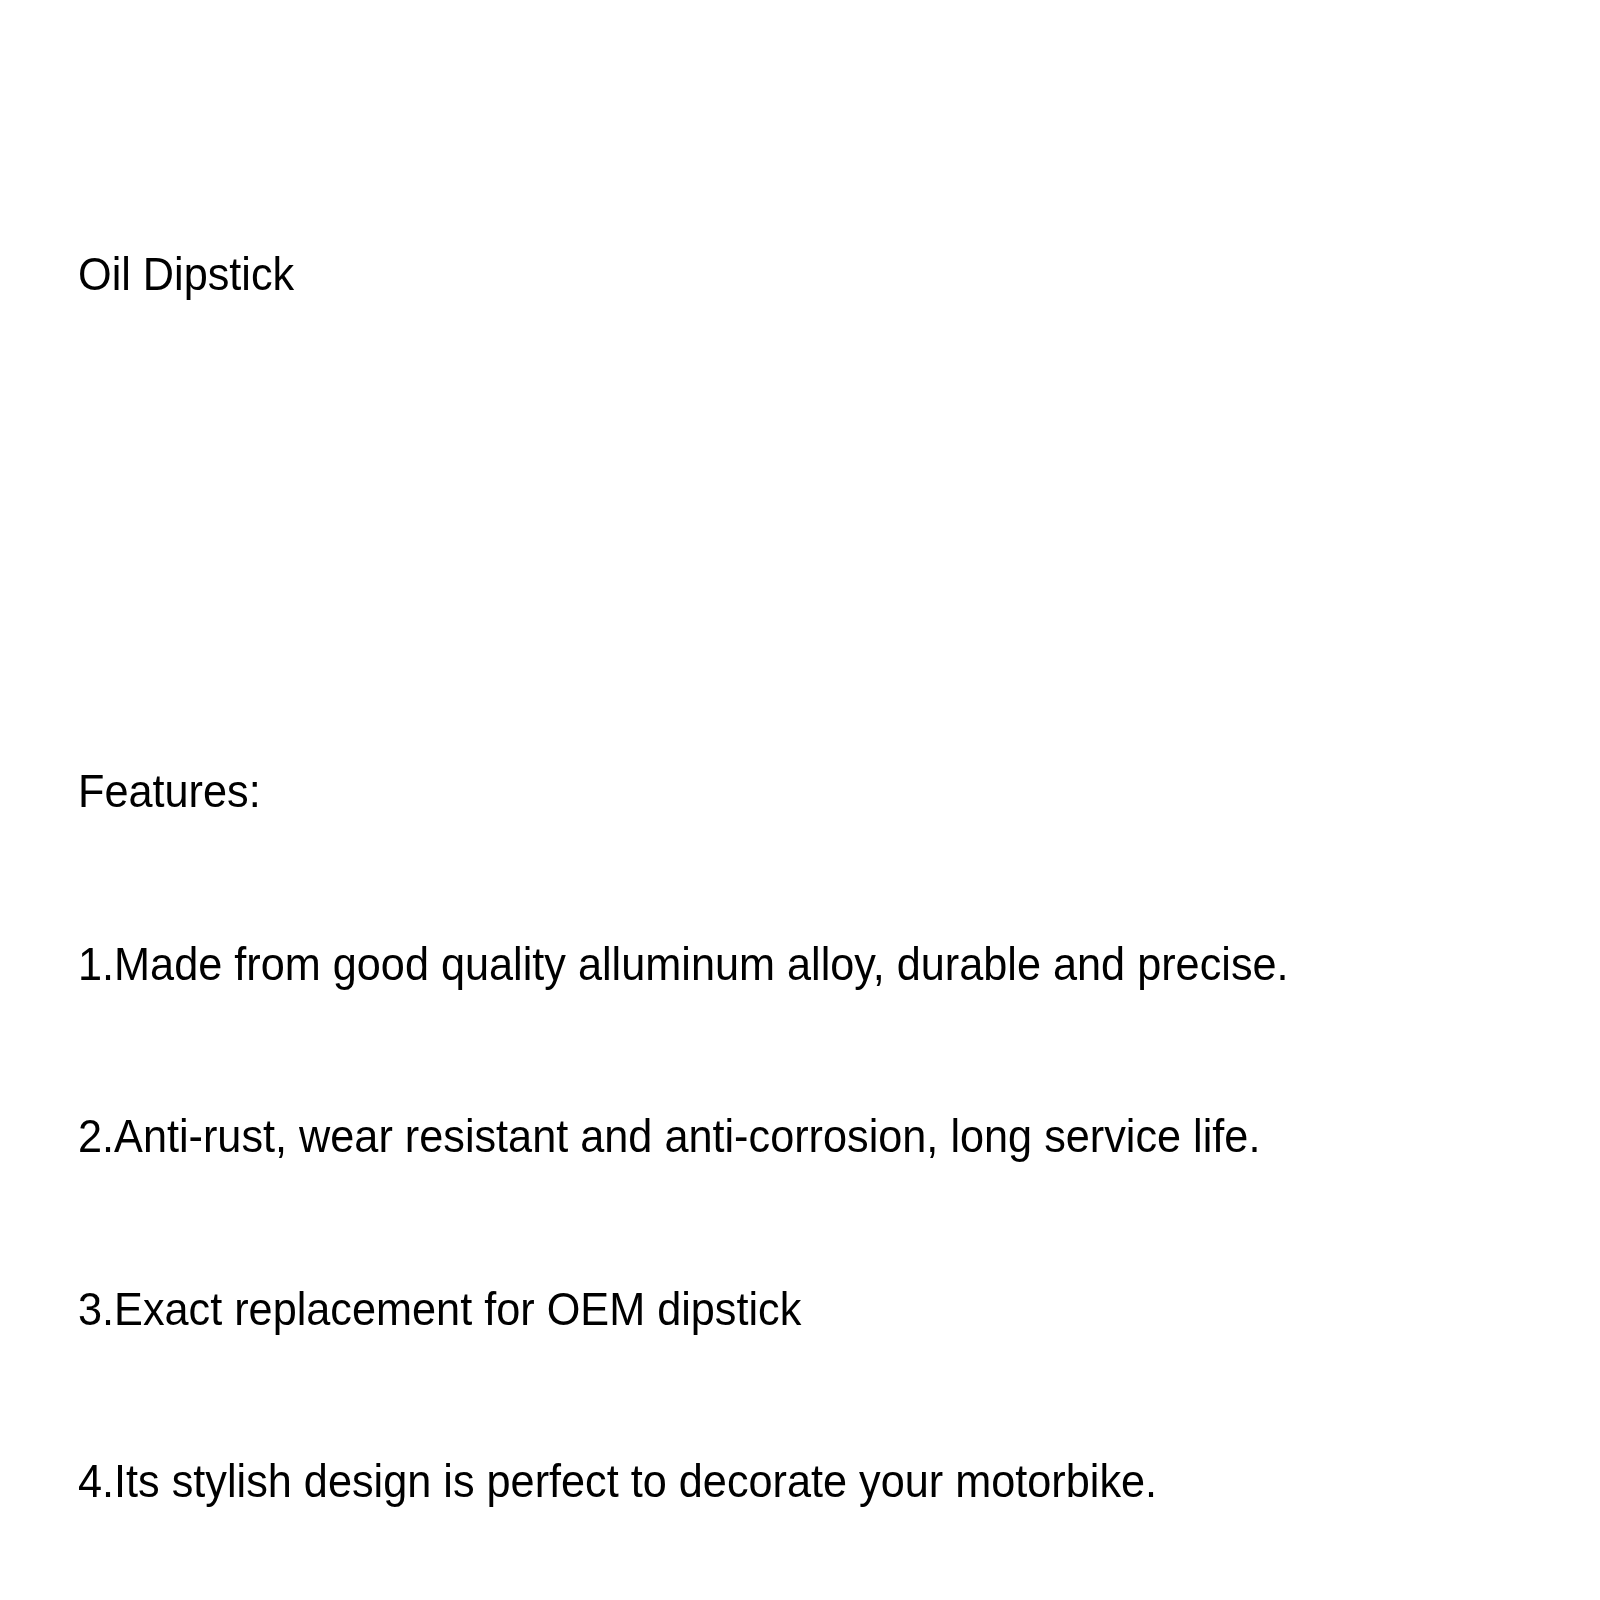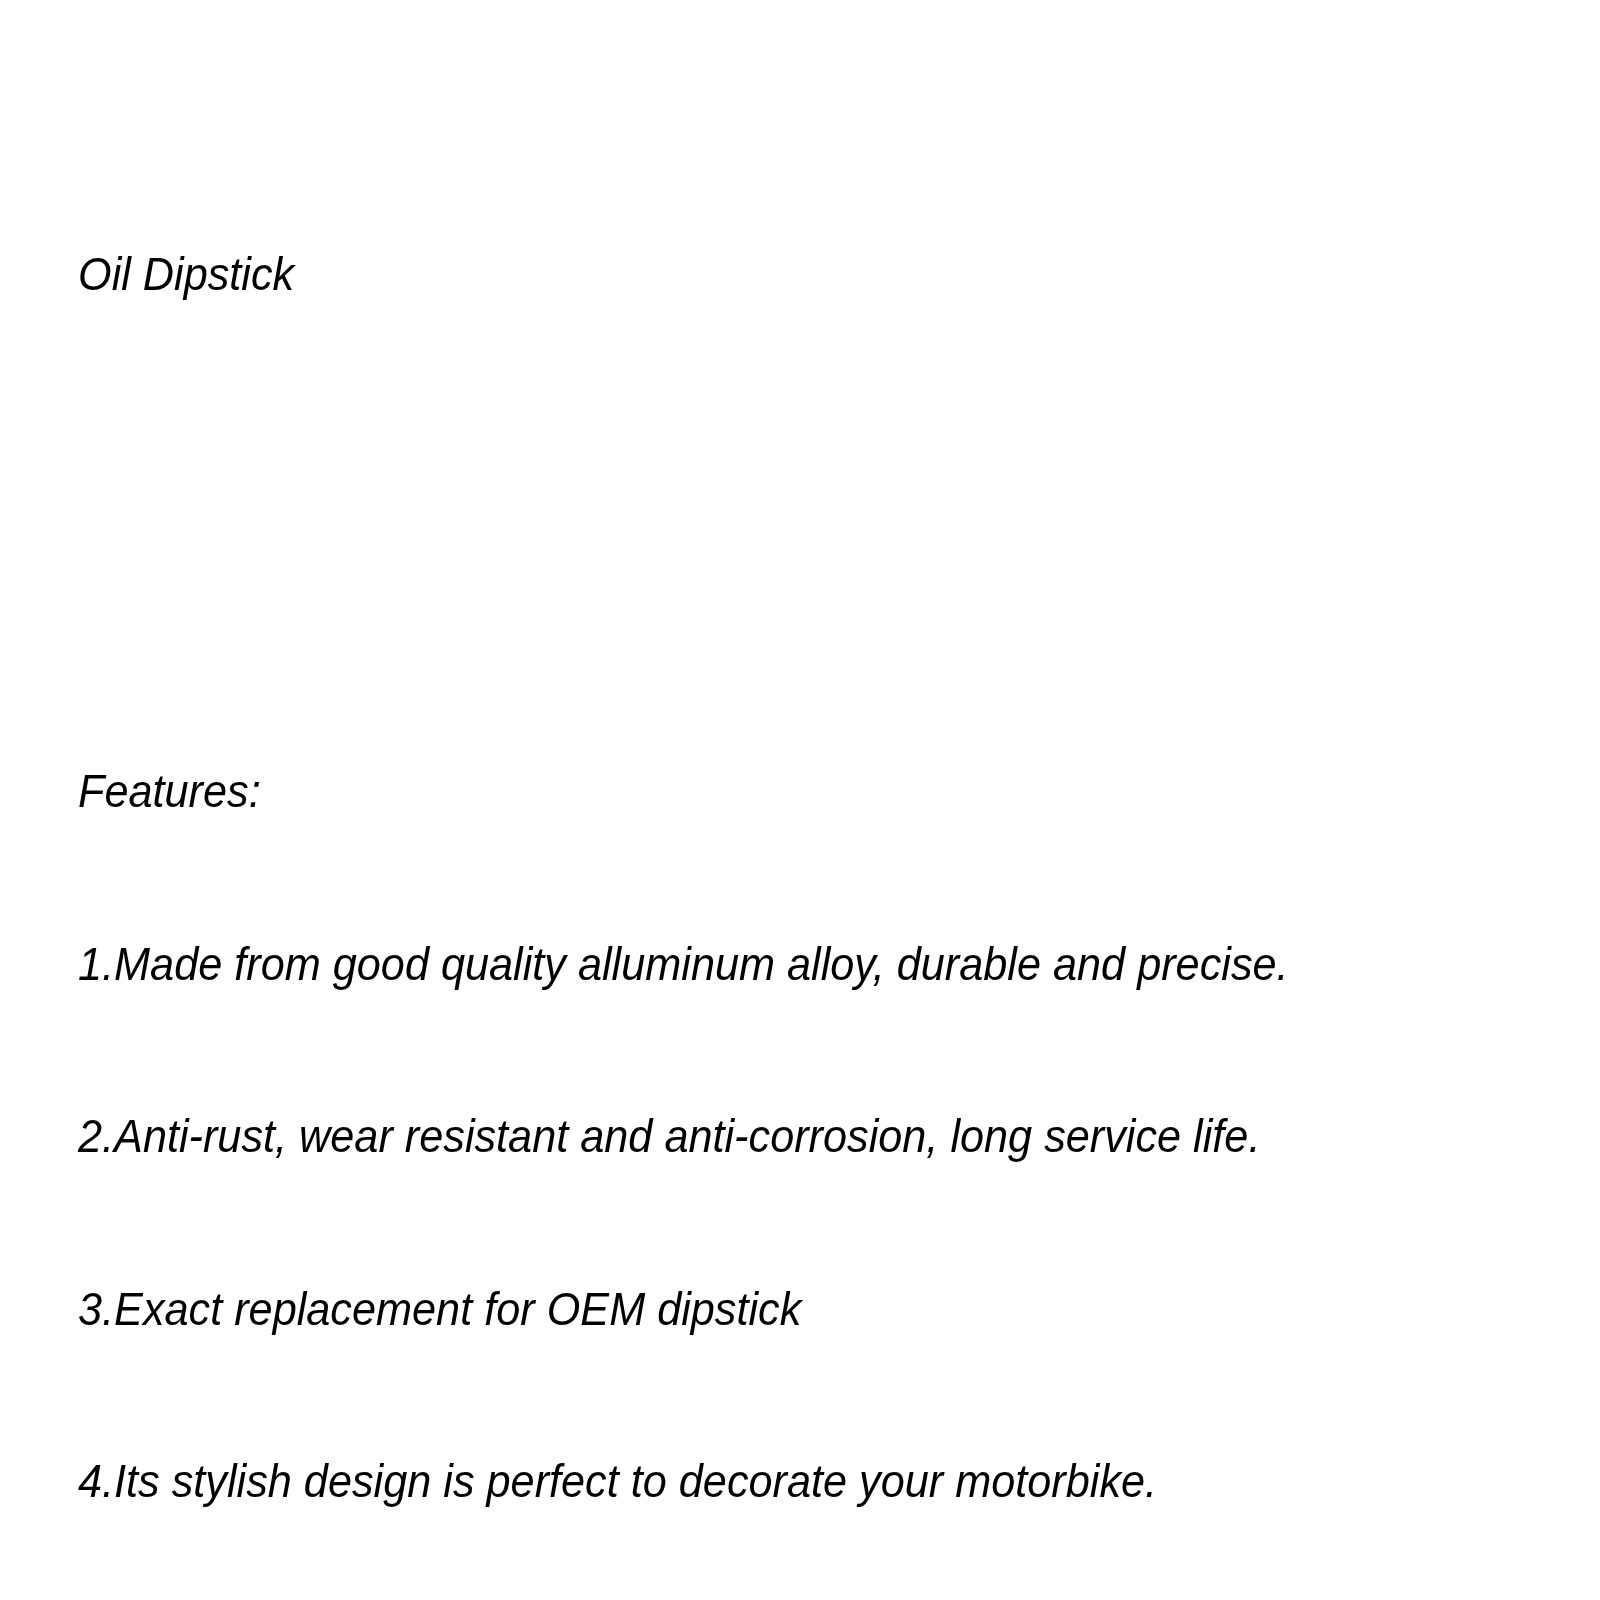--- a/index.html
+++ b/index.html
@@ -6,21 +6,20 @@
     margin: 0;
     padding: 0;
     background: #ffffff;
   }
   .canvas {
     position: relative;
     width: 1600px;
     height: 1600px;
     background: #ffffff;
     overflow: hidden;
-    font-style: italic;
   }
   .doc {
     position: absolute;
     top: 72px;
     left: 78px;
     width: 1580px;
     color: #000000;
     font-family: "Liberation Sans", sans-serif;
     font-size: 47px;
     line-height: 57.5px;

